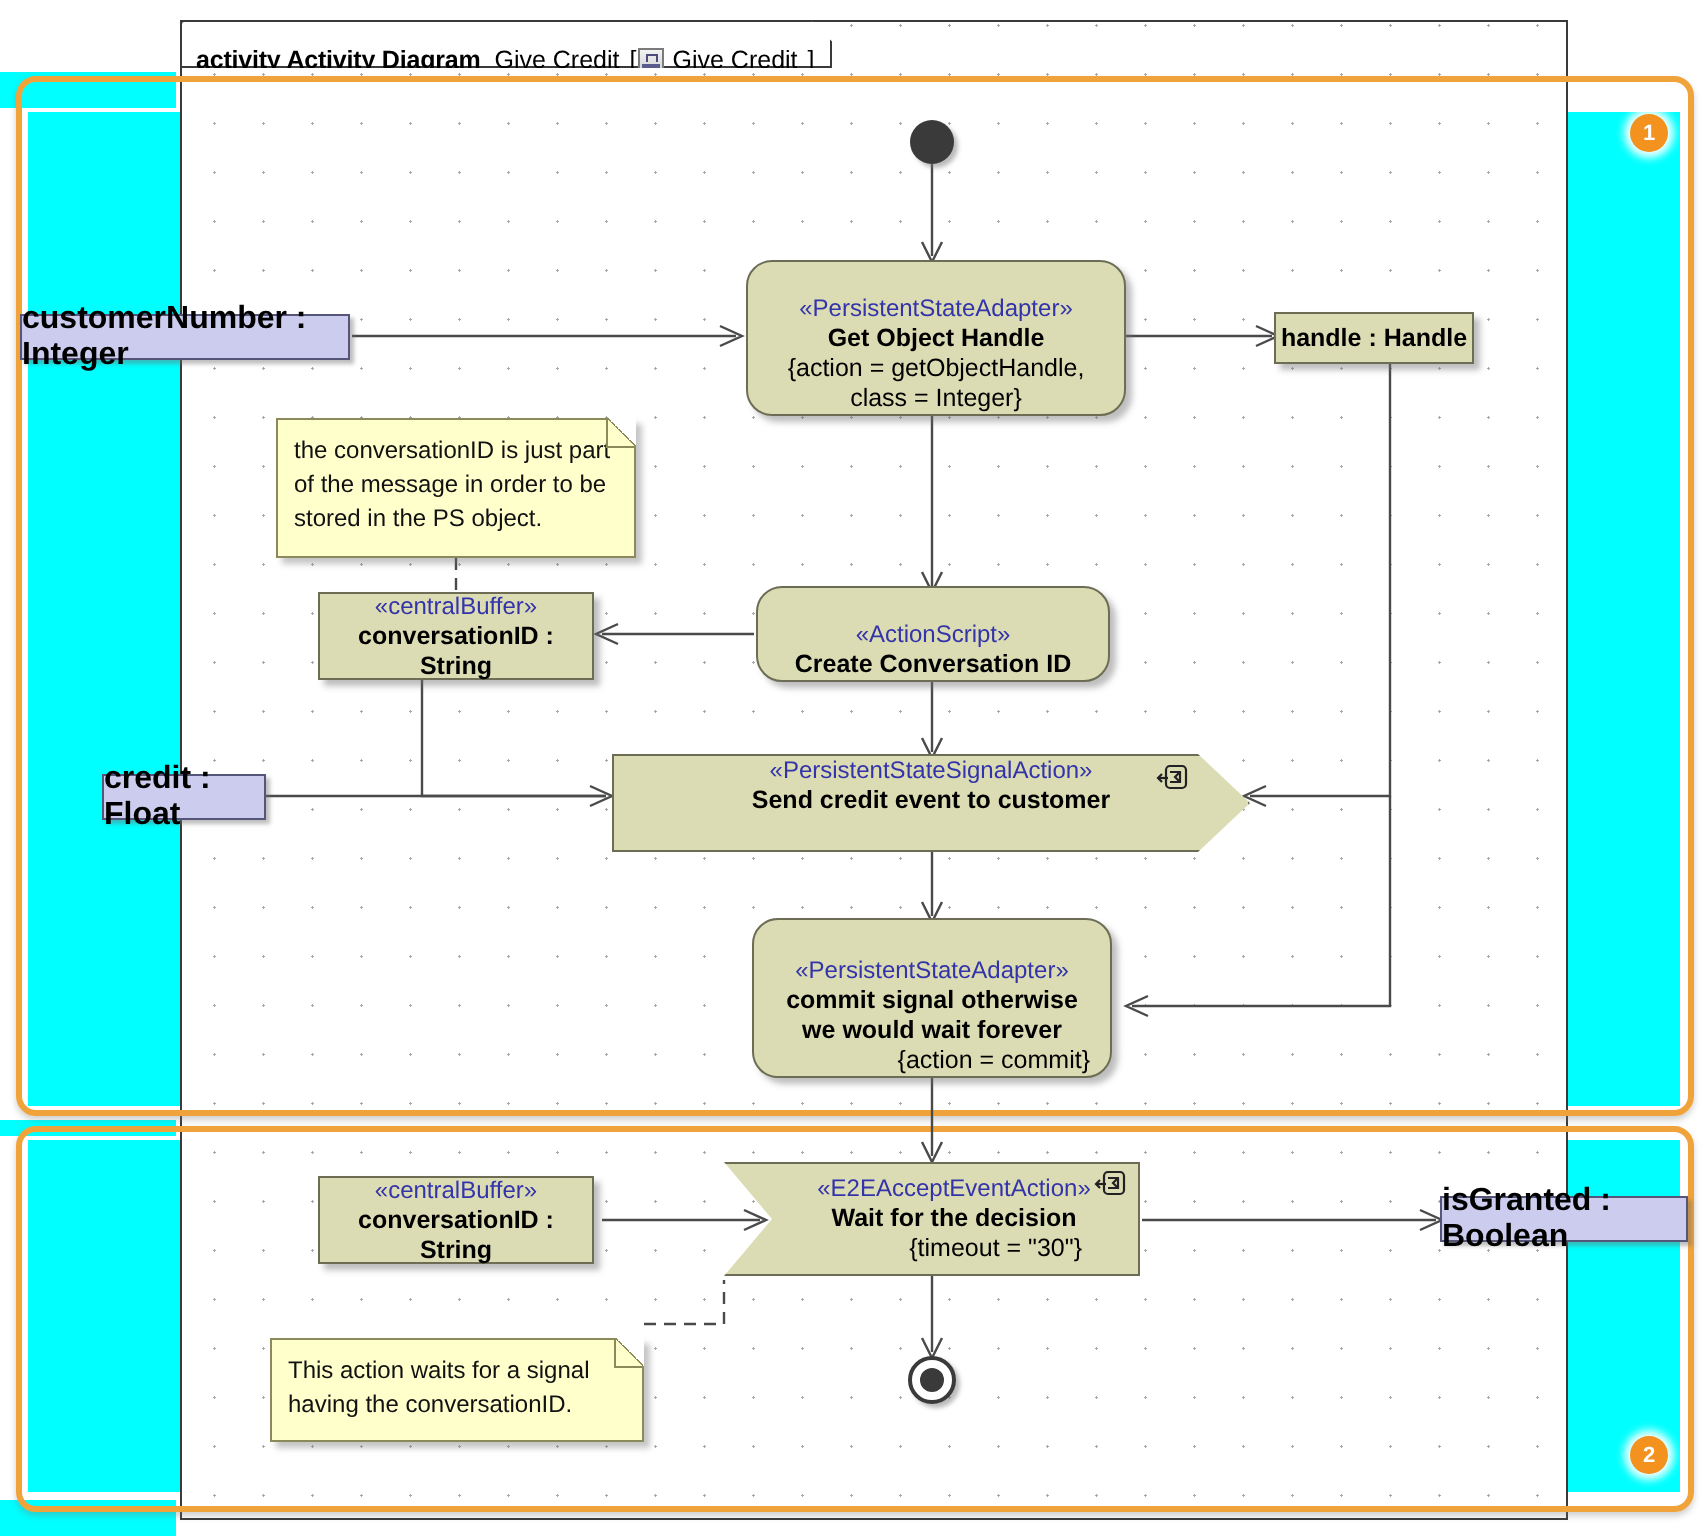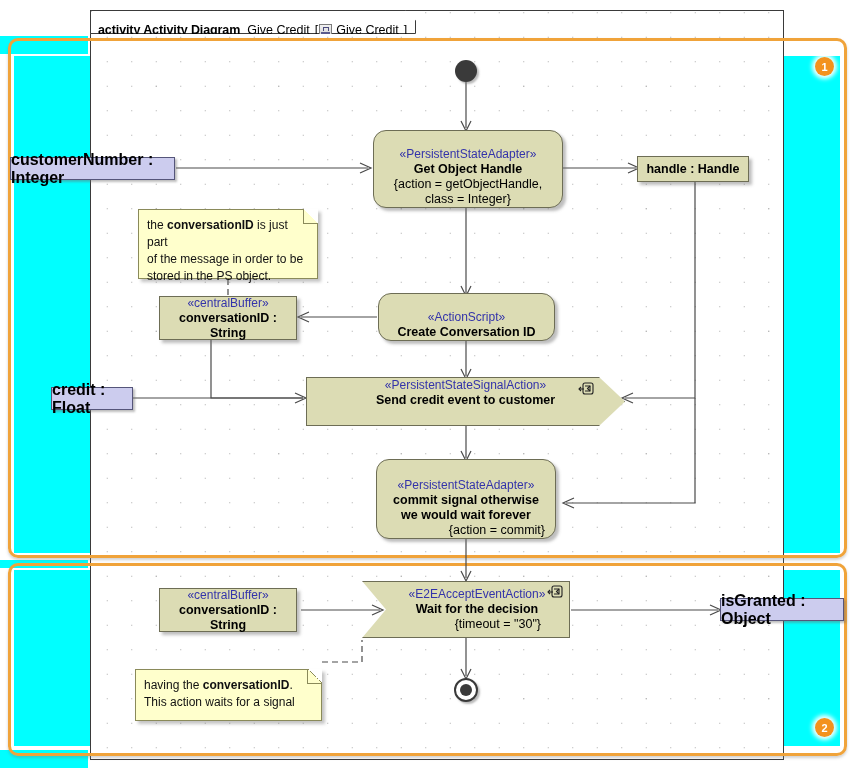--- a/index.html
+++ b/index.html
@@ -126,21 +126,21 @@
     box-shadow:3px 3px 3px rgba(110,110,110,.4);
     font-size:12px;line-height:17px;color:#111;
     padding:7px 8px 5px 8px;box-sizing:border-box;z-index:20;
   }
   .note .fold{
     position:absolute;right:-1px;top:-1px;width:15px;height:15px;
     background:linear-gradient(225deg,#ffffff 50%, #8a8a5a 50%, #8a8a5a 52%, #ffffcc 52%);
     border-left:1px solid #8a8a5a;border-bottom:1px solid #8a8a5a;
     box-sizing:border-box;
   }
-  .note b{font-weight:bold;}
+  .note b{font-weight:normal;}
 
   
   .initial{
     position:absolute;width:22px;height:22px;border-radius:50%;
     background:#3a3a3a;box-shadow:2px 2px 2px rgba(120,120,120,.5);z-index:20;
   }
   .final{
     position:absolute;width:24px;height:24px;border-radius:50%;
     background:#ffffff;border:2px solid #3a3a3a;box-sizing:border-box;
     box-shadow:2px 2px 2px rgba(120,120,120,.5);z-index:20;
@@ -240,21 +240,21 @@
 
   <div class="node action" style="left:373px;top:130px;width:190px;height:78px;">
     <div class="stereo">«PersistentStateAdapter»</div>
     <div class="nname">Get Object Handle</div>
     <div class="nprops">{action = getObjectHandle,</div>
     <div class="nprops">class = Integer}</div>
   </div>
 
   <div class="node pin" style="left:10px;top:157px;width:165px;height:23px;">customerNumber : Integer</div>
 
-  <div class="node objnode" style="left:637px;top:156px;width:112px;height:26px;">
+  <div class="node objnode" style="left:637px;top:156px;width:100px;height:26px;">
     <div class="nname">handle : Handle</div>
   </div>
 
   <div class="note" style="left:138px;top:209px;width:180px;height:70px;">
     <div class="fold"></div>
     <div>
       <span>the </span><b>conversationID</b><span> is just part</span>
     </div>
     <div>of the message in order to be</div>
     <div>stored in the PS object.</div>
@@ -306,25 +306,25 @@
     </div>
   </div>
   <svg class="sigicon" style="left:547px;top:585px;" viewBox="0 0 17 14">
     <rect x="5" y="1" width="10" height="11" rx="2" fill="none" stroke="#222" stroke-width="1.1"></rect>
     <path d="M7 4 L12 4 L12 9 L7 9" fill="none" stroke="#222" stroke-width="1.1"></path>
     <path d="M12 4 L9.5 6.5 L12 9" fill="none" stroke="#222" stroke-width="1.1"></path>
     <path d="M1 7 L6 7" stroke="#222" stroke-width="1.1"></path>
     <path d="M3 5 L1 7 L3 9" fill="none" stroke="#222" stroke-width="1.1"></path>
   </svg>
 
-  <div class="node pin" style="left:720px;top:598px;width:124px;height:23px;">isGranted : Object</div>
+  <div class="node pin" style="left:720px;top:598px;width:124px;height:23px;">isGranted : Boolean</div>
 
   <div class="note" style="left:135px;top:669px;width:187px;height:52px;">
     <div class="fold"></div>
+    <div>This action waits for a signal</div>
     <div>
       <span>having the </span><b>conversationID</b><span>.</span>
     </div>
-    <div>This action waits for a signal</div>
   </div>
 
   <div class="final" style="left:454px;top:678px;"></div>
 
 </div>
 
 </body></html>

